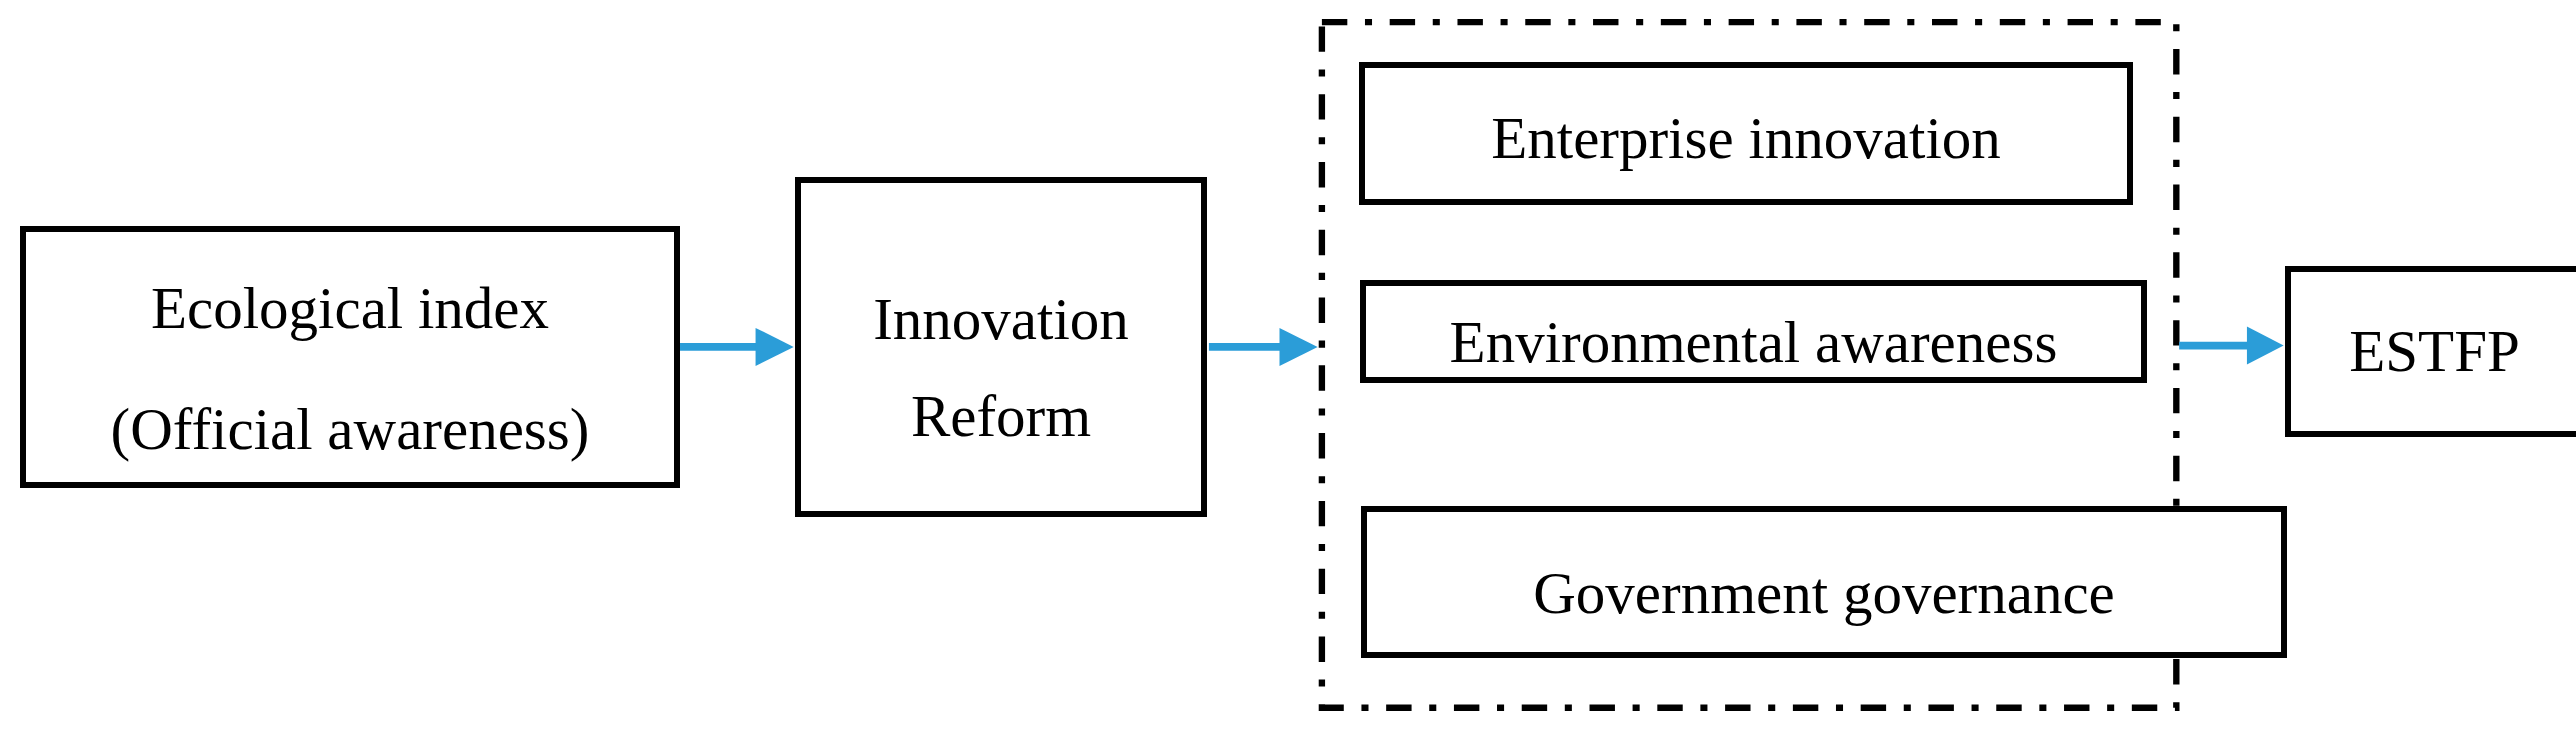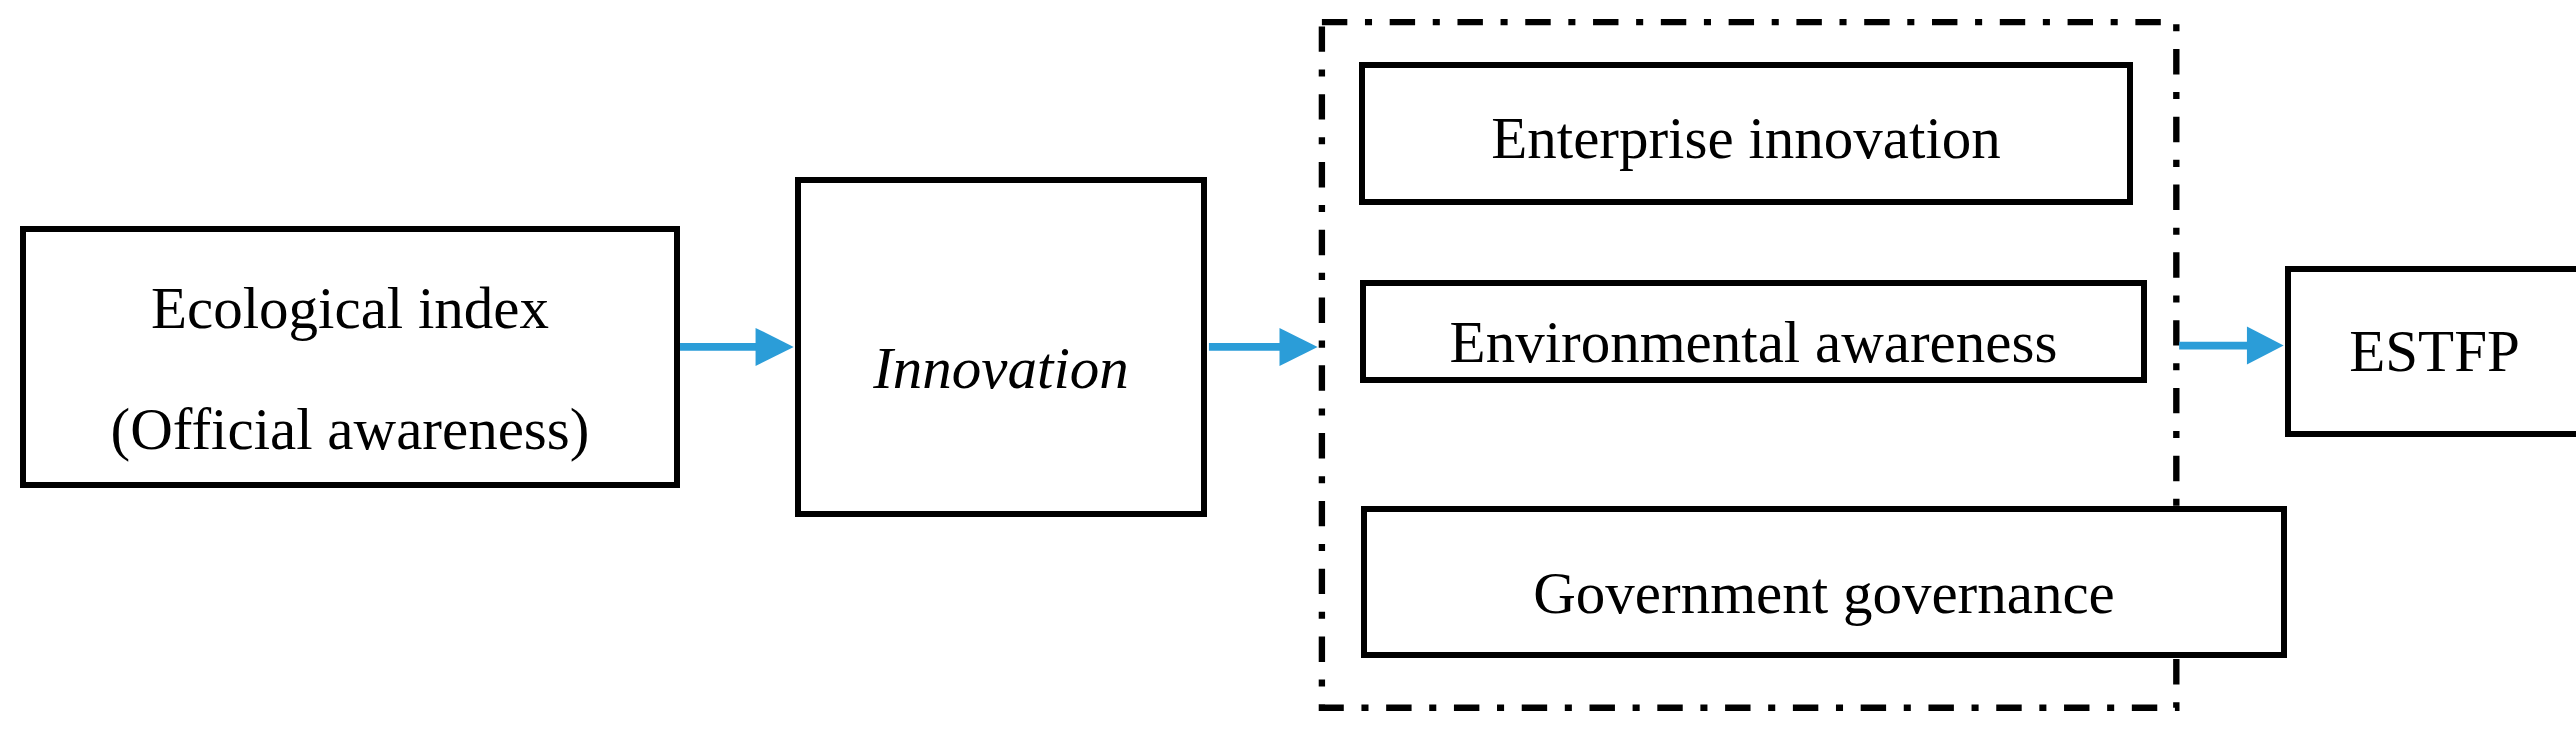--- a/index.html
+++ b/index.html
@@ -34,21 +34,21 @@
     align-items: center;
     justify-content: center;
     text-align: center;
     font-size: 59px;
     line-height: 97px;
     white-space: nowrap;
   }
   .nbox .line { display: block; }
 
   #box-ecological    { left: 20px;   top: 226px; width: 660px;  height: 262px; padding-top: 24px; gap: 24px; }
-  #box-innovation    { left: 795px; top: 177px; width: 412px;  height: 340px; padding-top: 42px; font-style: italic; }
+  #box-innovation    { left: 795px; top: 177px; width: 412px;  height: 340px; padding-top: 42px; }
   #box-enterprise    { left: 1359px; top: 62px;  width: 774px; height: 143px; padding-top: 9px; }
   #box-environmental { left: 1360px; top: 280px; width: 787px; height: 103px; padding-top: 22.6px; }
   #box-government    { left: 1361px; top: 506px; width: 926px; height: 152px; padding-top: 22.6px; }
   #box-estfp         { left: 2285px; top: 266px; width: 299px;  height: 171px; }
 </style>
 </head>
 <body>
 
 <div class="stage">
 
@@ -72,20 +72,21 @@
     </g>
   </svg>
 
   <div class="nbox" id="box-ecological">
     <span class="line">Ecological index</span>
     <span class="line">(Official awareness)</span>
   </div>
 
   <div class="nbox" id="box-innovation">
     <span class="line">Innovation</span>
+    <span class="line">Reform</span>
   </div>
 
   <div class="nbox" id="box-enterprise">
     <span class="line">Enterprise innovation</span>
   </div>
 
   <div class="nbox" id="box-environmental">
     <span class="line">Environmental awareness</span>
   </div>
 

